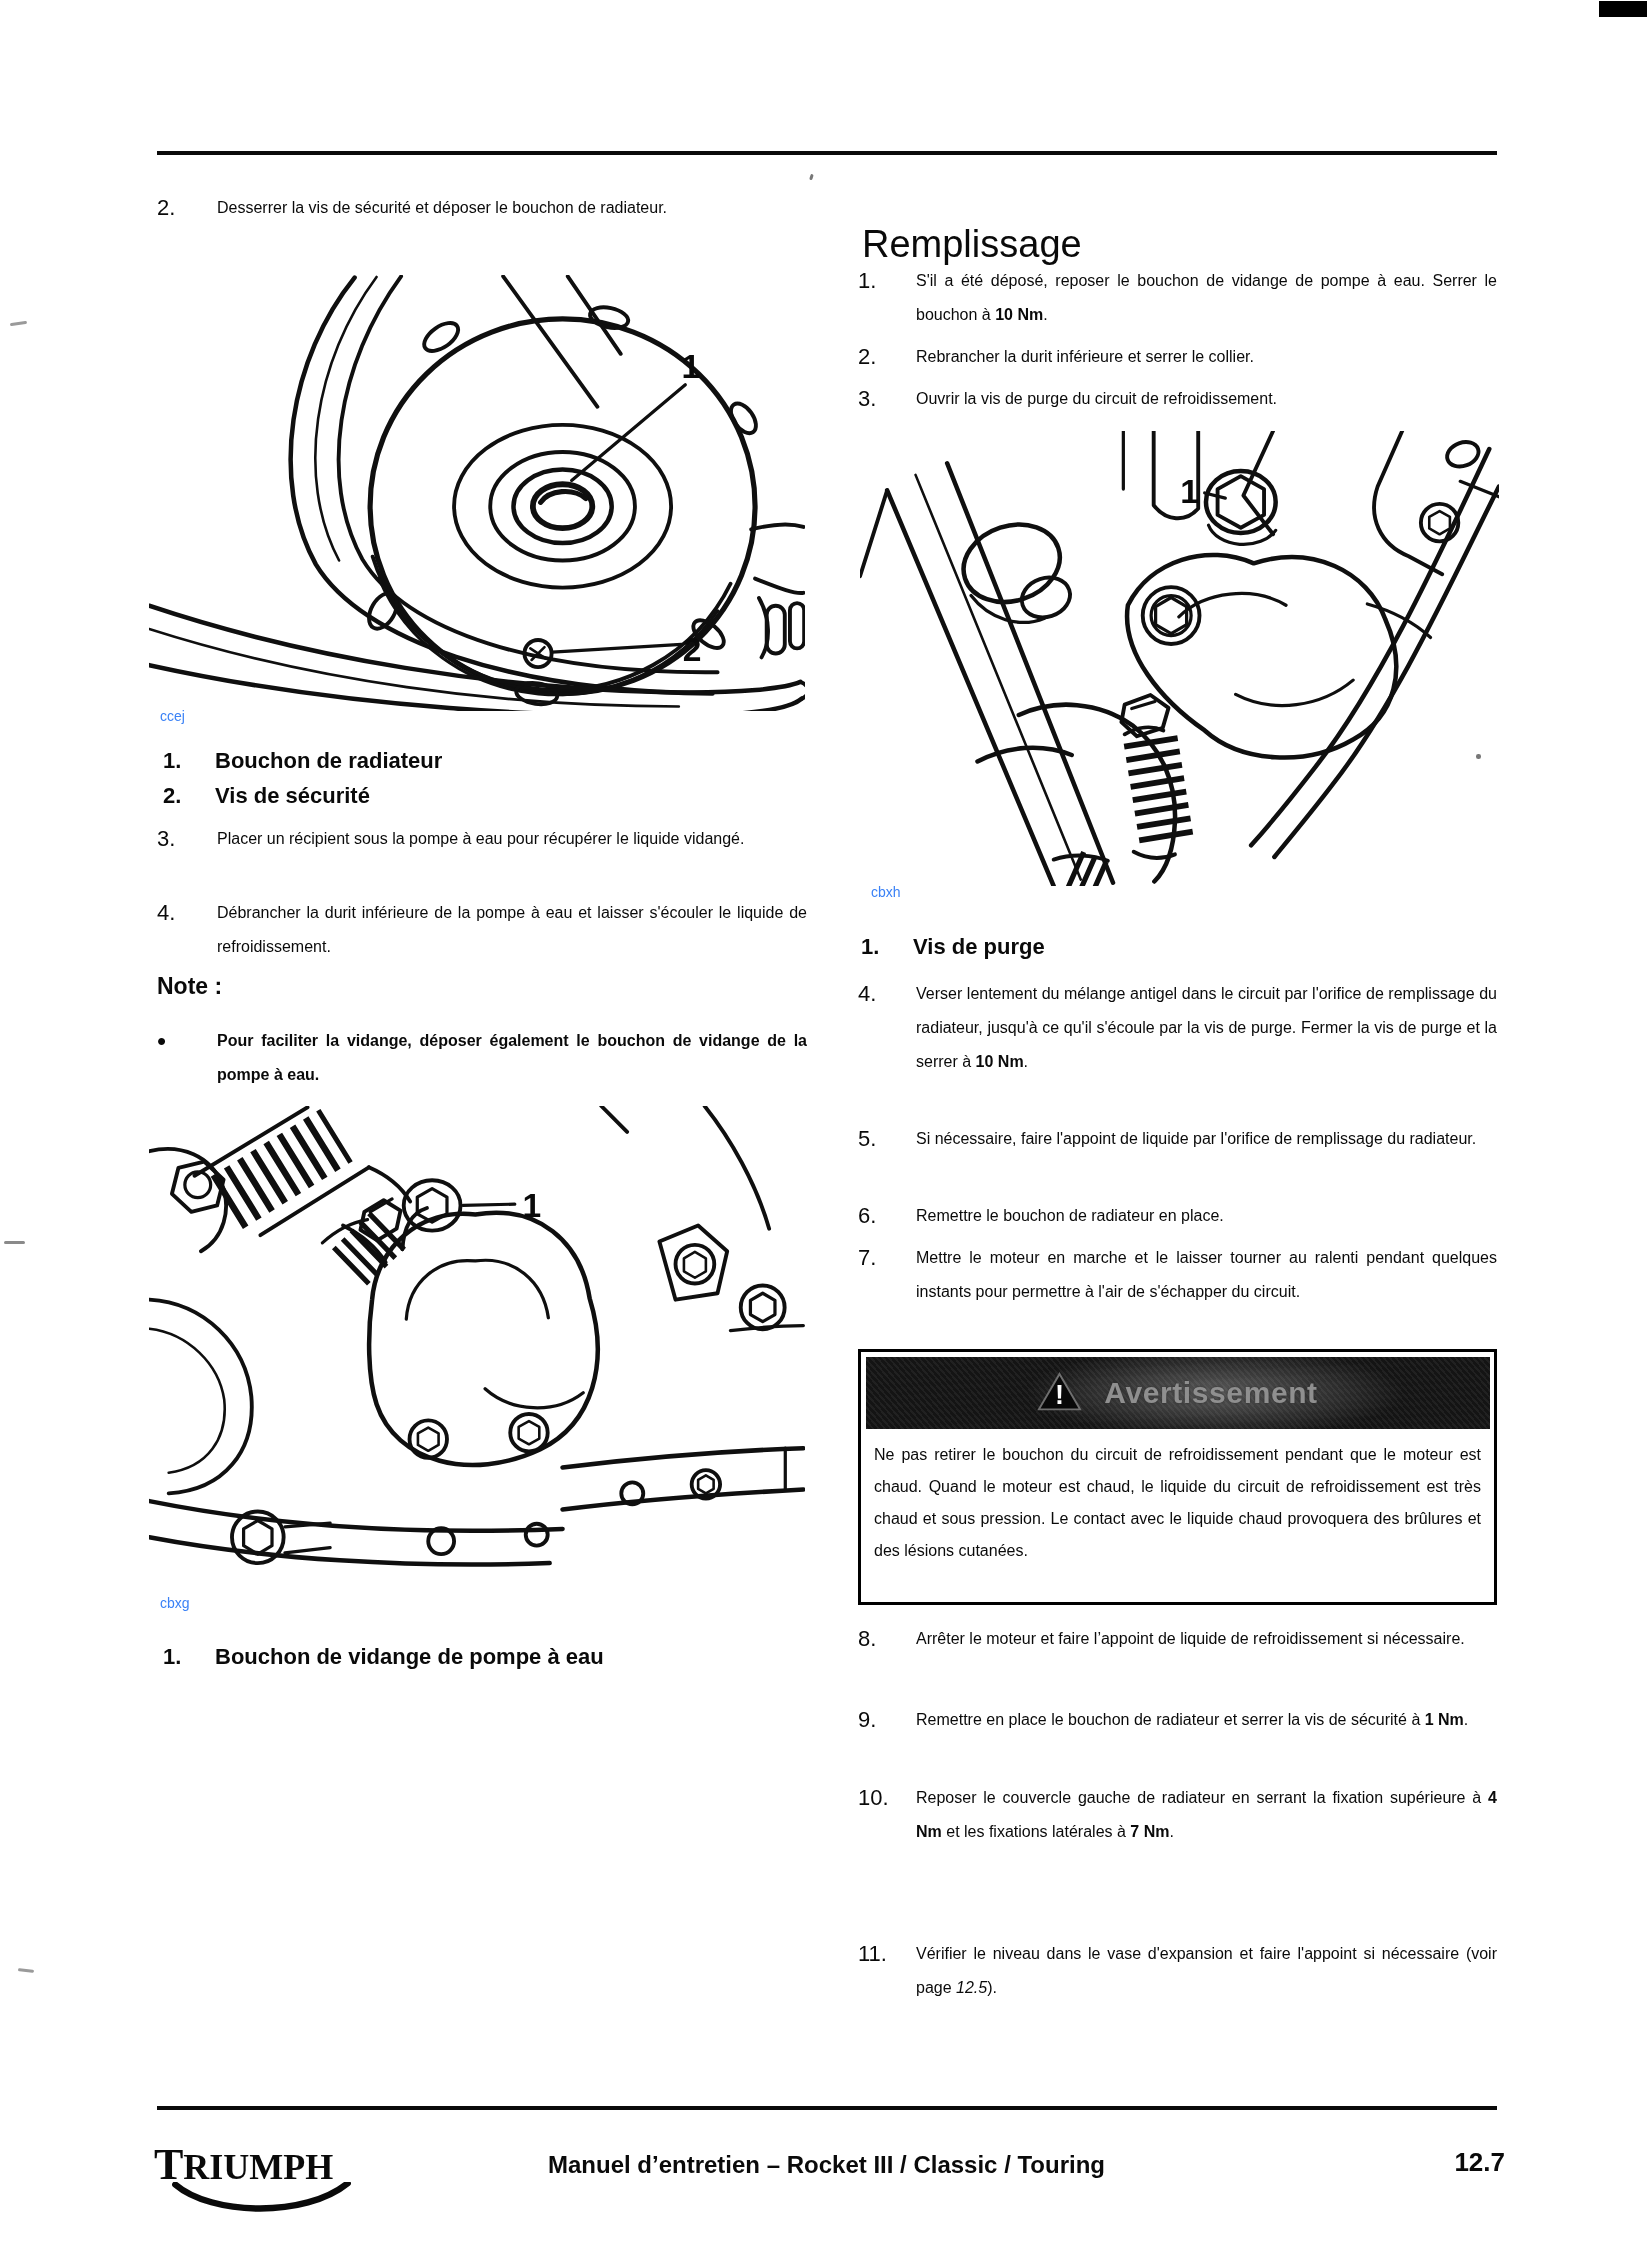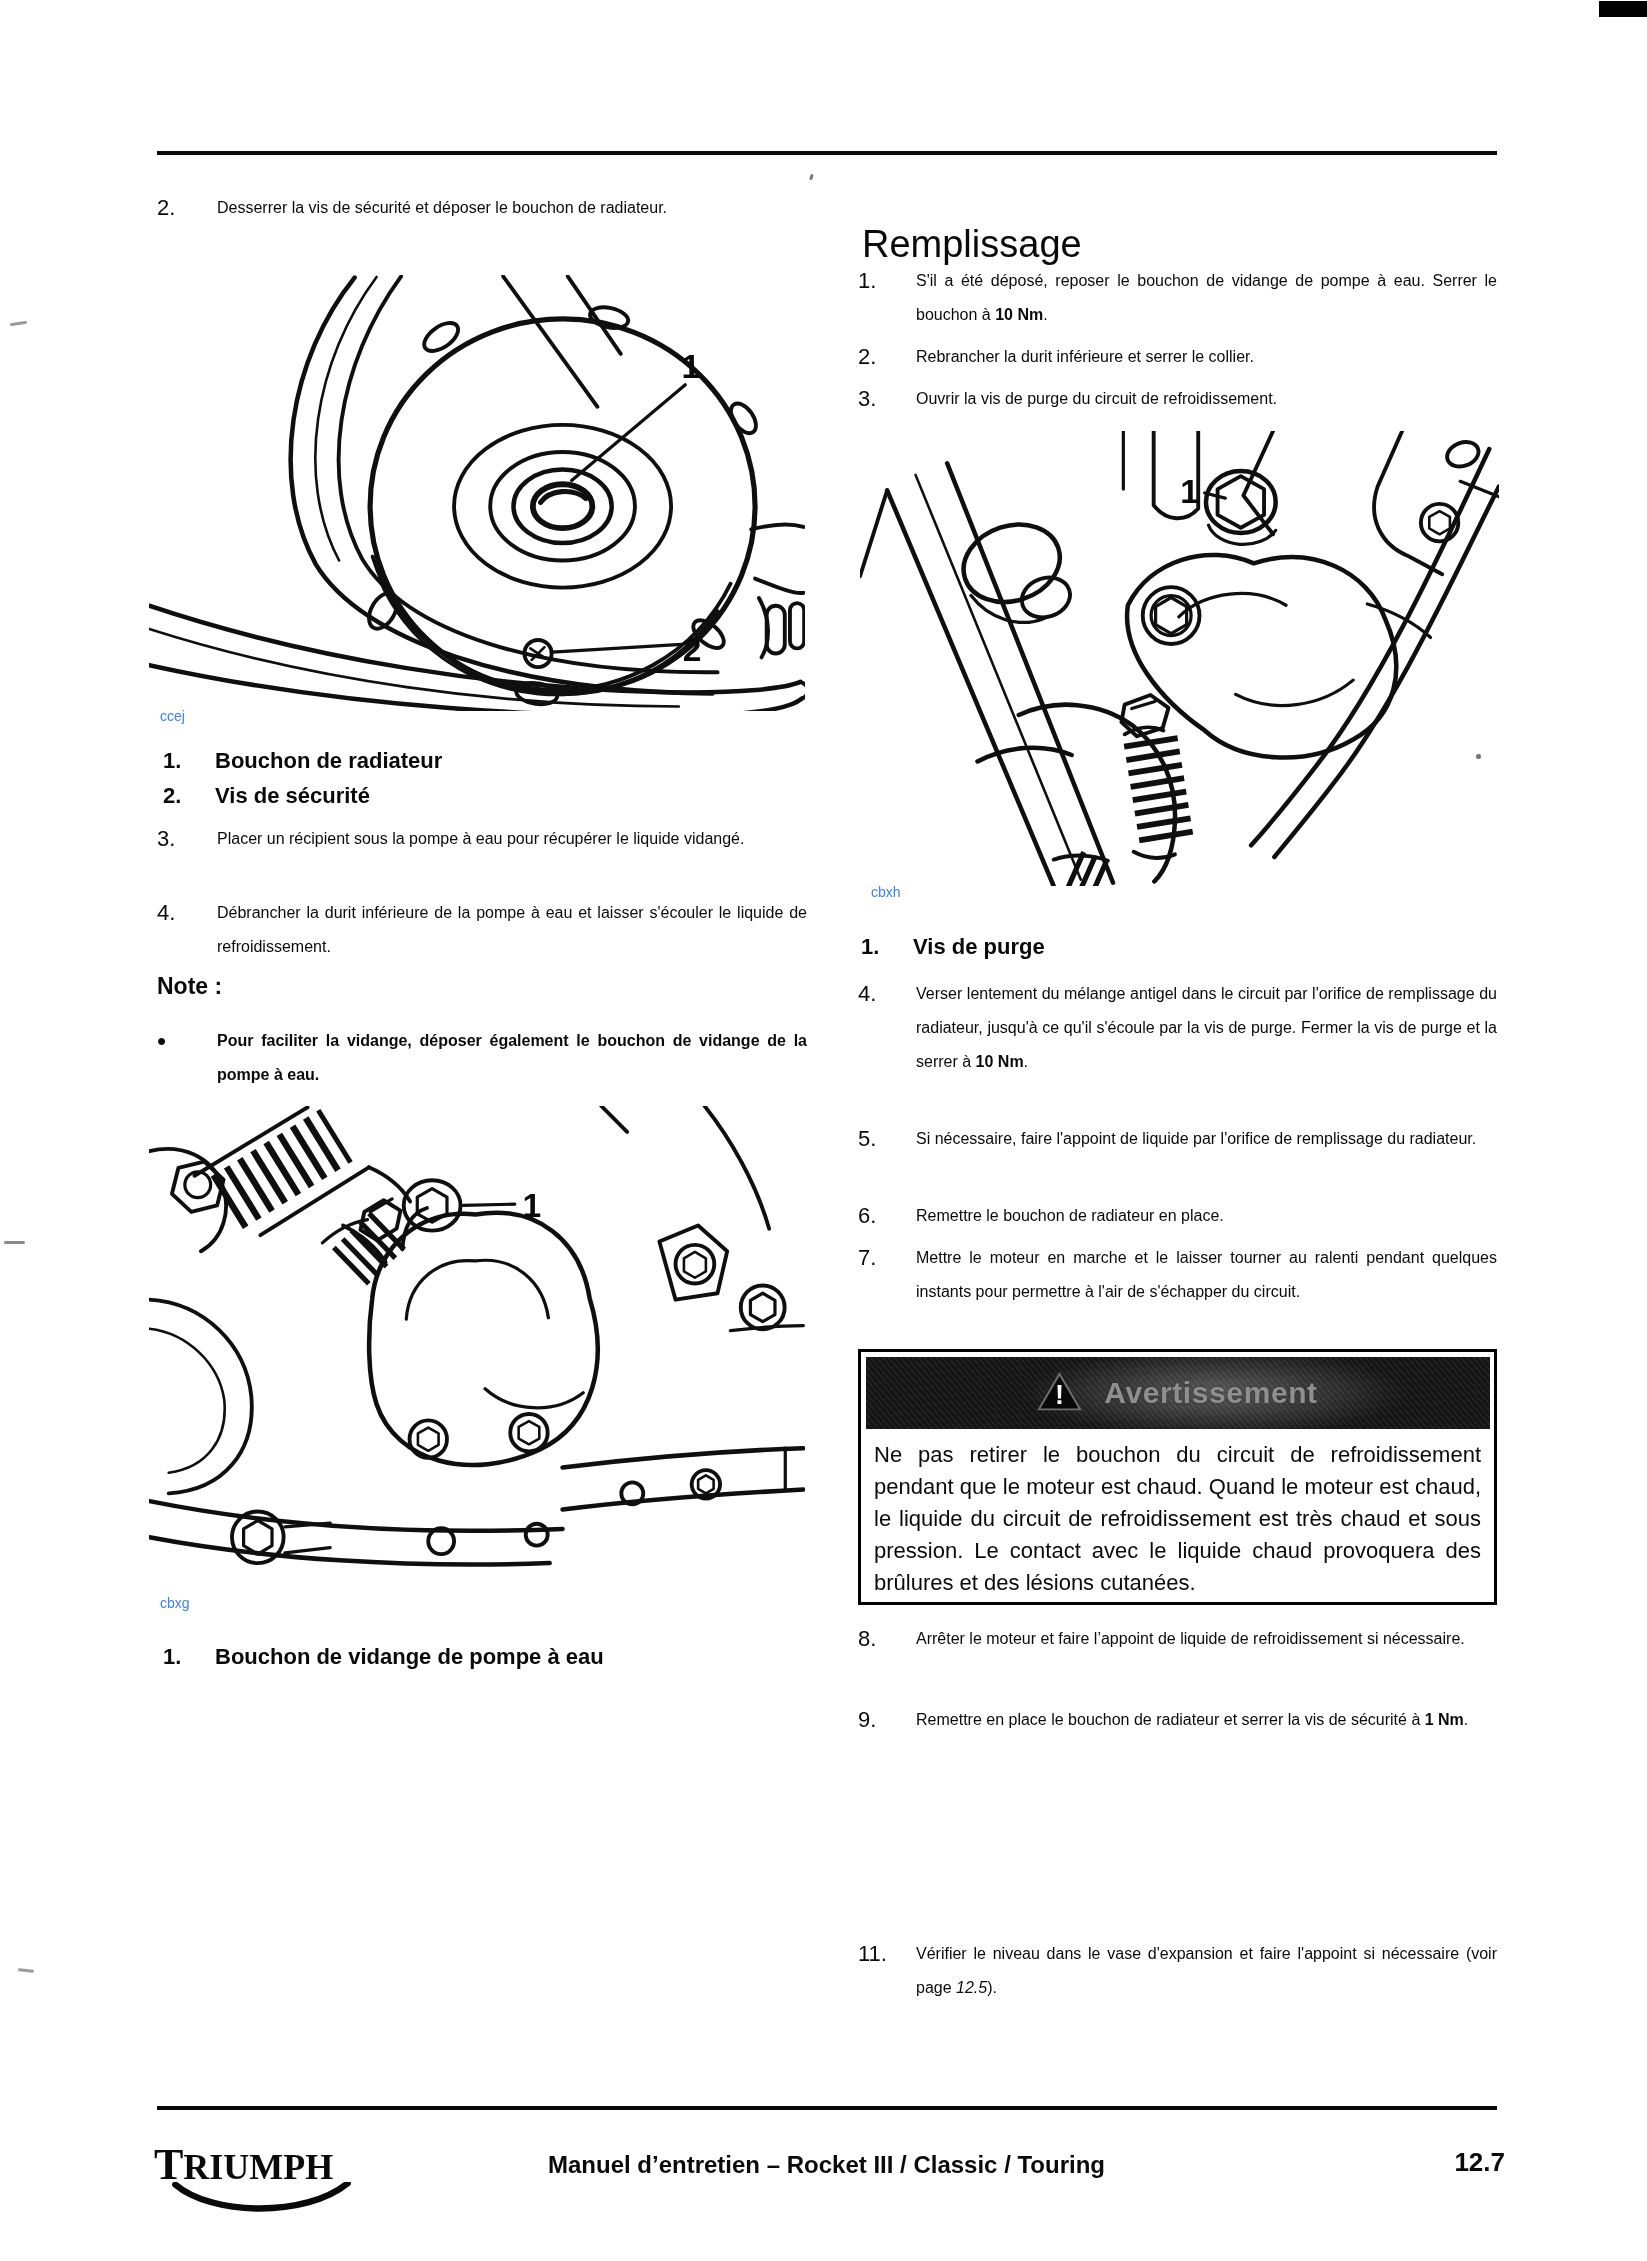--- a/index.html
+++ b/index.html
@@ -38,21 +38,21 @@
     border:3.2px solid #000;box-sizing:border-box;background:#fff;}
   .warnhead{margin:4.5px;height:72px;background:#141414;display:flex;align-items:center;
     justify-content:center;gap:22px;position:relative;overflow:hidden;}
   .warnhead::before{content:"";position:absolute;left:26%;top:-10%;width:60%;height:120%;
     background:radial-gradient(ellipse at center,rgba(160,160,160,.50),rgba(20,20,20,0) 72%);}
   .warnhead::after{content:"";position:absolute;inset:0;
     background:repeating-linear-gradient(49deg,rgba(255,255,255,.055) 0 1.9px,rgba(0,0,0,0) 1.9px 4.5px);}
   .warntitle{position:relative;z-index:2;font-size:30px;font-weight:700;color:#8f8f8f;
     letter-spacing:0.6px;text-shadow:0 0 3.2px rgba(40,40,40,.9);}
   .warnicon{position:relative;z-index:2;}
-  .warnbody{margin:10.3px 13px 0 13px;font-size:22px;line-height:32px;text-align:justify;}
+  .warnbody{margin:10.3px 13px 0 13px;font-size:16px;line-height:32px;text-align:justify;}
   
   .brand{position:absolute;left:154px;top:2139px;width:200px;height:90px;}
   .brand .word{display:block;font-family:"Liberation Serif", serif;font-weight:700;
     font-size:36px;letter-spacing:0px;}
   .brand .word::first-letter{font-size:44px;}
   .brand svg{position:absolute;left:17px;top:43px;}
   .footer-center{position:absolute;left:310px;top:2151px;width:1033px;text-align:center;
     font-size:24px;font-weight:700;}
   .footer-page{position:absolute;top:2147px;right:142px;font-size:26px;font-weight:700;}
   
@@ -325,20 +325,24 @@
   </div>
 
   <div class="step step-r" style="top:1622px;">
     <span class="n">8.</span>
     <p class="t">Arrêter le moteur et faire l’appoint de liquide de refroidissement si nécessaire.</p>
   </div>
   <div class="step step-r" style="top:1703px;">
     <span class="n">9.</span>
     <p class="t"><span>Remettre en place le bouchon de radiateur et serrer la vis de sécurité à </span><span class="bold">1 Nm</span><span>.</span></p>
   </div>
+  <div class="step step-r" style="top:1781px;">
+    <span class="n">10.</span>
+    <p class="t"><span>Reposer le couvercle gauche de radiateur en serrant la fixation supérieure à </span><span class="bold">4 Nm</span><span> et les fixations latérales à </span><span class="bold">7 Nm</span><span>.</span></p>
+  </div>
   <div class="step step-r" style="top:1894px;margin-top:43px;">
     <span class="n">11.</span>
     <p class="t"><span>Vérifier le niveau dans le vase d'expansion et faire l'appoint si nécessaire (voir page </span><span class="italic">12.5</span><span>).</span></p>
   </div>
 
   <div class="rule" style="top:2106px;"></div>
 
   <div class="brand">
     <span class="word">TRIUMPH</span>
     <svg width="181" height="36" viewBox="0 0 280 56">

